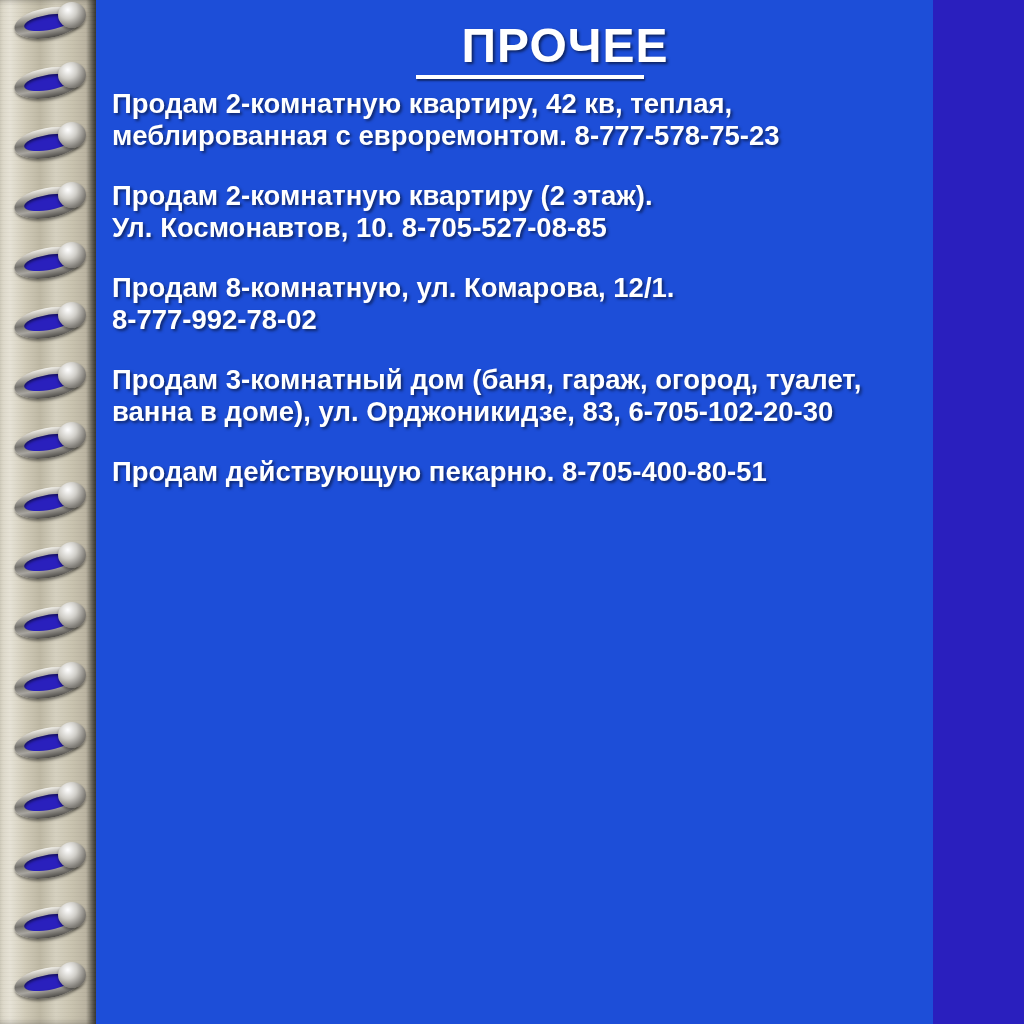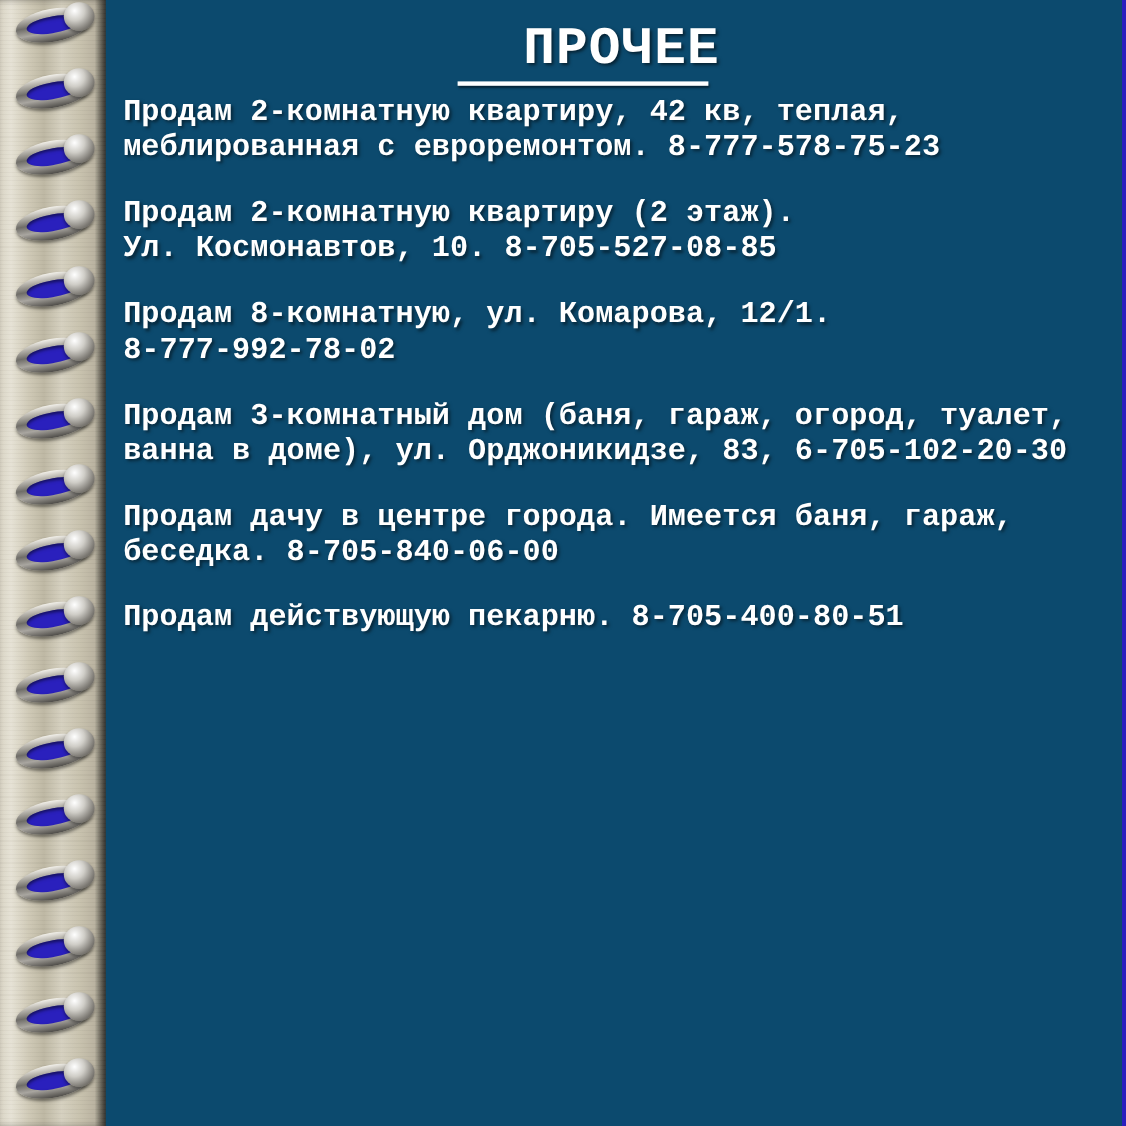--- a/index.html
+++ b/index.html
@@ -8,25 +8,24 @@
   }
   body {
     width: 1024px;
     height: 1024px;
     overflow: hidden;
     background: #2a1fbe;
     font-family: "Liberation Sans", sans-serif;
   }
   .page {
     position: relative;
-    width: 1020px;
-    height: 1024px;
-    background: #0c4a6e;
+    width: 933px;
+    height: 1024px;
+    background: #1d4ed8;
     overflow: hidden;
-    font-family: Liberation Mono, monospace;
   }
 
   
   .binder {
     position: absolute;
     left: 0;
     top: 0;
     width: 96px;
     height: 1024px;
     background: linear-gradient(
@@ -244,19 +243,17 @@
 
     <div class="ads">
       <div class="ad">Продам 2-комнатную квартиру, 42 кв, теплая,
 меблированная с евроремонтом. 8-777-578-75-23</div>
       <div class="ad">Продам 2-комнатную квартиру (2 этаж).
 Ул. Космонавтов, 10.  8-705-527-08-85</div>
       <div class="ad">Продам 8-комнатную, ул. Комарова, 12/1.
 8-777-992-78-02</div>
       <div class="ad">Продам 3-комнатный дом (баня, гараж, огород, туалет,
 ванна в доме), ул. Орджоникидзе, 83, 6-705-102-20-30</div>
-      <div class="ad">Продам дачу в центре города. Имеется баня, гараж,
-беседка. 8-705-840-06-00</div>
       <div class="ad">Продам действующую пекарню. 8-705-400-80-51</div>
     </div>
 
   </div>
 </div>
 
 </body></html>

